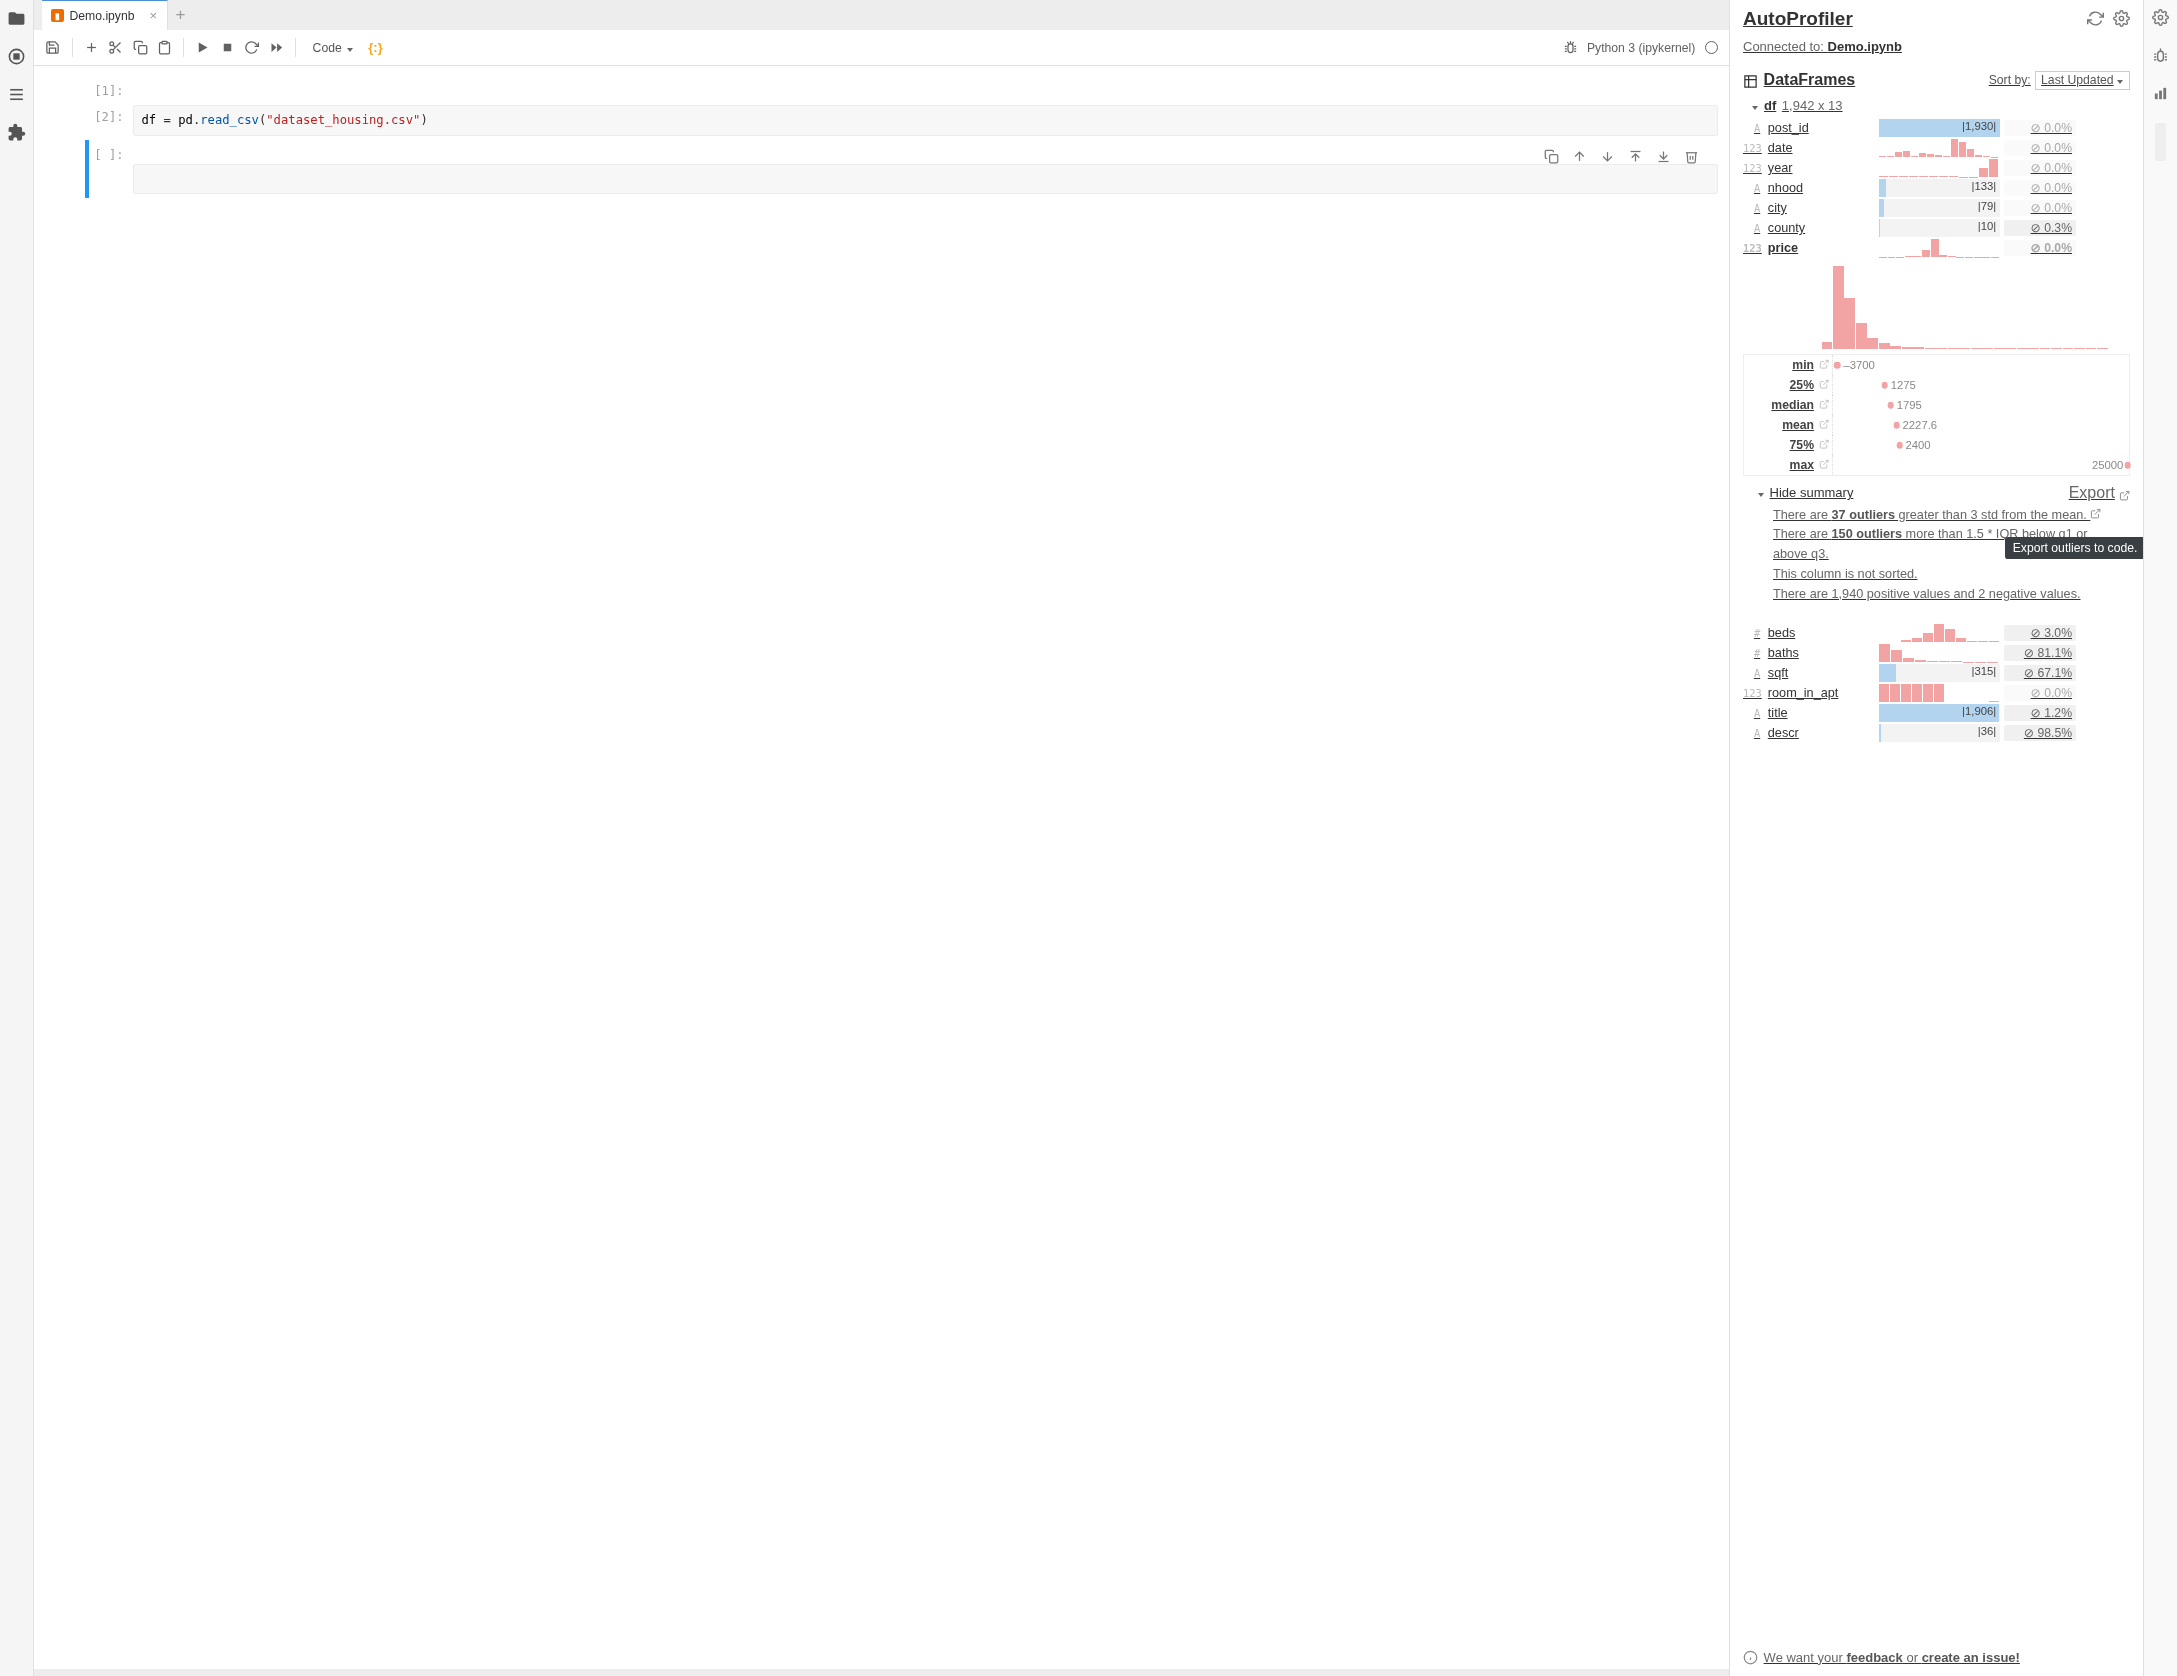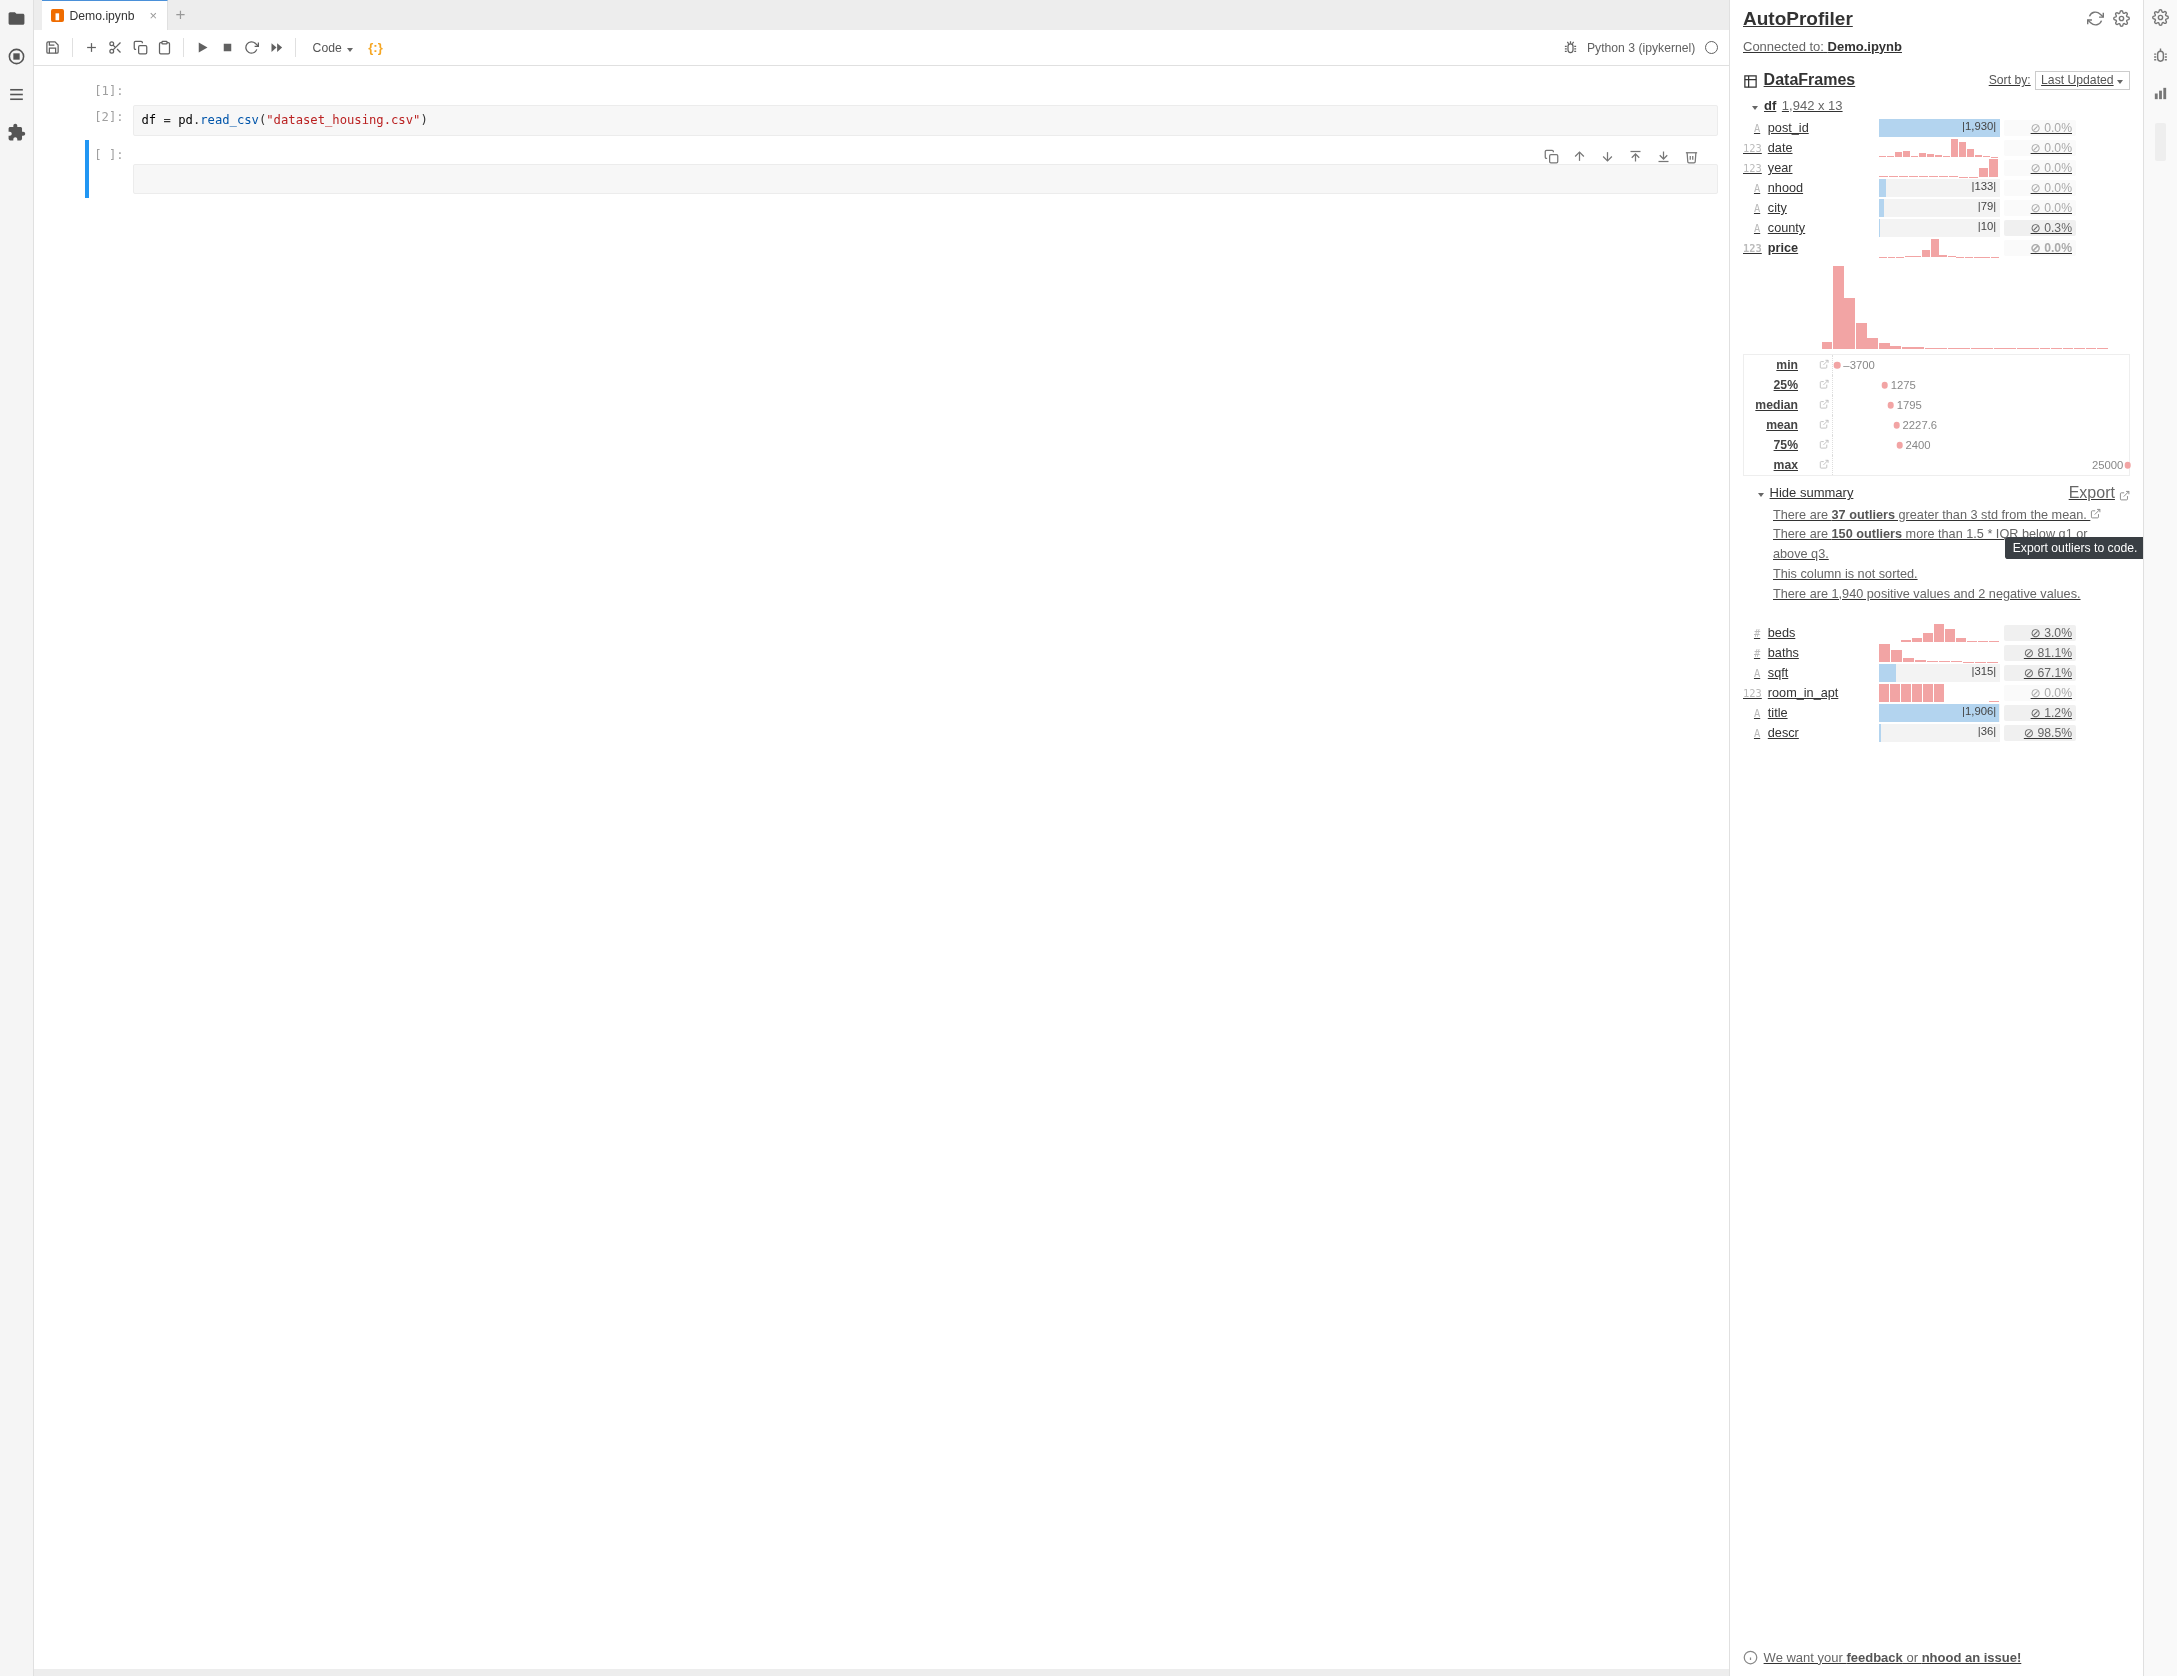--- a/index.html
+++ b/index.html
@@ -72,21 +72,21 @@
 .card-fill { position: absolute; top: 0; bottom: 0; left: 0; background: #b3d4ef; }
 .card-label { position: absolute; right: 3.8px; top: 0.9px; font-size: 11.3px; color: #444; }
 .hist-bar { position: absolute; bottom: 0; background: #f2a4a4; }
 
 
 .detail { margin: 7.5px 0 5.6px 0; }
 .big-hist { height: 83px; position: relative; margin: 0 11.3px 0 38px; }
 .big-hist .hb { position: absolute; bottom: 0; background: #f2a4a4; }
 .stats-box { border: 0.9px solid #eee; margin: 5.6px 0 0 0; }
 .stat-row { display: flex; align-items: center; height: 20px; position: relative; }
-.stat-label { width: 75px; text-align: right; padding-right: 21px; font-size: 12.2px; color: #444; font-weight: 600; }
+.stat-label { width: 75px; text-align: right; padding-right: 5px; font-size: 12.2px; color: #444; font-weight: 600; }
 .stat-ext { width: 13px; color: #aaa; cursor: pointer; }
 .stat-track { flex: 1; position: relative; height: 100%; border-left: 0.9px dotted #ddd; }
 .stat-dot { position: absolute; width: 6.6px; height: 6.6px; background: #f2a4a4; border-radius: 50%; top: 50%; transform: translate(-50%, -50%); }
 .stat-val { position: absolute; font-size: 11.3px; color: #888; top: 50%; transform: translateY(-50%); }
 
 .hide-summary { display: flex; align-items: center; justify-content: space-between; margin-top: 7.5px; padding-left: 15px; font-size: 13px; }
 .hide-summary .hs-left { display: flex; align-items: center; gap: 5.6px; cursor: pointer; }
 .export-link { color: #666; font-size: 16px; cursor: pointer; display: flex; align-items: center; gap: 3.8px; }
 
 .summary-text { padding: 3.8px 5.6px 7.5px 30px; font-size: 12.7px; color: #666; line-height: 1.55; }
@@ -610,21 +610,21 @@
       </div>
       </div>
 
     <div class="feedback">
       <svg width="15" height="15" viewBox="0 0 24 24" fill="none" stroke="#888" stroke-width="2">
           <circle cx="12" cy="12" r="10"></circle>
           <line x1="12" y1="8" x2="12" y2="8"></line>
           <line x1="12" y1="12" x2="12" y2="16"></line>
         </svg>
       <span>
-        <span>We want your </span><a href="#">feedback</a><span> or </span><a href="#">nhood an issue!</a>
+        <span>We want your </span><a href="#">feedback</a><span> or </span><a href="#">create an issue!</a>
       </span>
     </div>
 
     <div class="tooltip" style="right:-1.9px; top:537px;">Export outliers to code.</div>
   </div>
 
   <div class="toolstrip">
     <svg class="ts-icon" viewBox="0 0 24 24" fill="none" stroke="currentColor" stroke-width="2">
         <circle cx="12" cy="12" r="3"></circle>
         <path d="M19.4 15a1.65 1.65 0 00.33 1.82l.06.06a2 2 0 11-2.83 2.83l-.06-.06a1.65 1.65 0 00-1.82-.33 1.65 1.65 0 00-1 1.51V21a2 2 0 11-4 0v-.09a1.65 1.65 0 00-1-1.51 1.65 1.65 0 00-1.82.33l-.06.06a2 2 0 11-2.83-2.83l.06-.06a1.65 1.65 0 00.33-1.82 1.65 1.65 0 00-1.51-1H3a2 2 0 110-4h.09a1.65 1.65 0 001.51-1 1.65 1.65 0 00-.33-1.82l-.06-.06a2 2 0 112.83-2.83l.06.06a1.65 1.65 0 001.82.33h0a1.65 1.65 0 001-1.51V3a2 2 0 114 0v.09a1.65 1.65 0 001 1.51 1.65 1.65 0 001.82-.33l.06-.06a2 2 0 112.83 2.83l-.06.06a1.65 1.65 0 00-.33 1.82v0a1.65 1.65 0 001.51 1H21a2 2 0 110 4h-.09a1.65 1.65 0 00-1.51 1z"></path>

